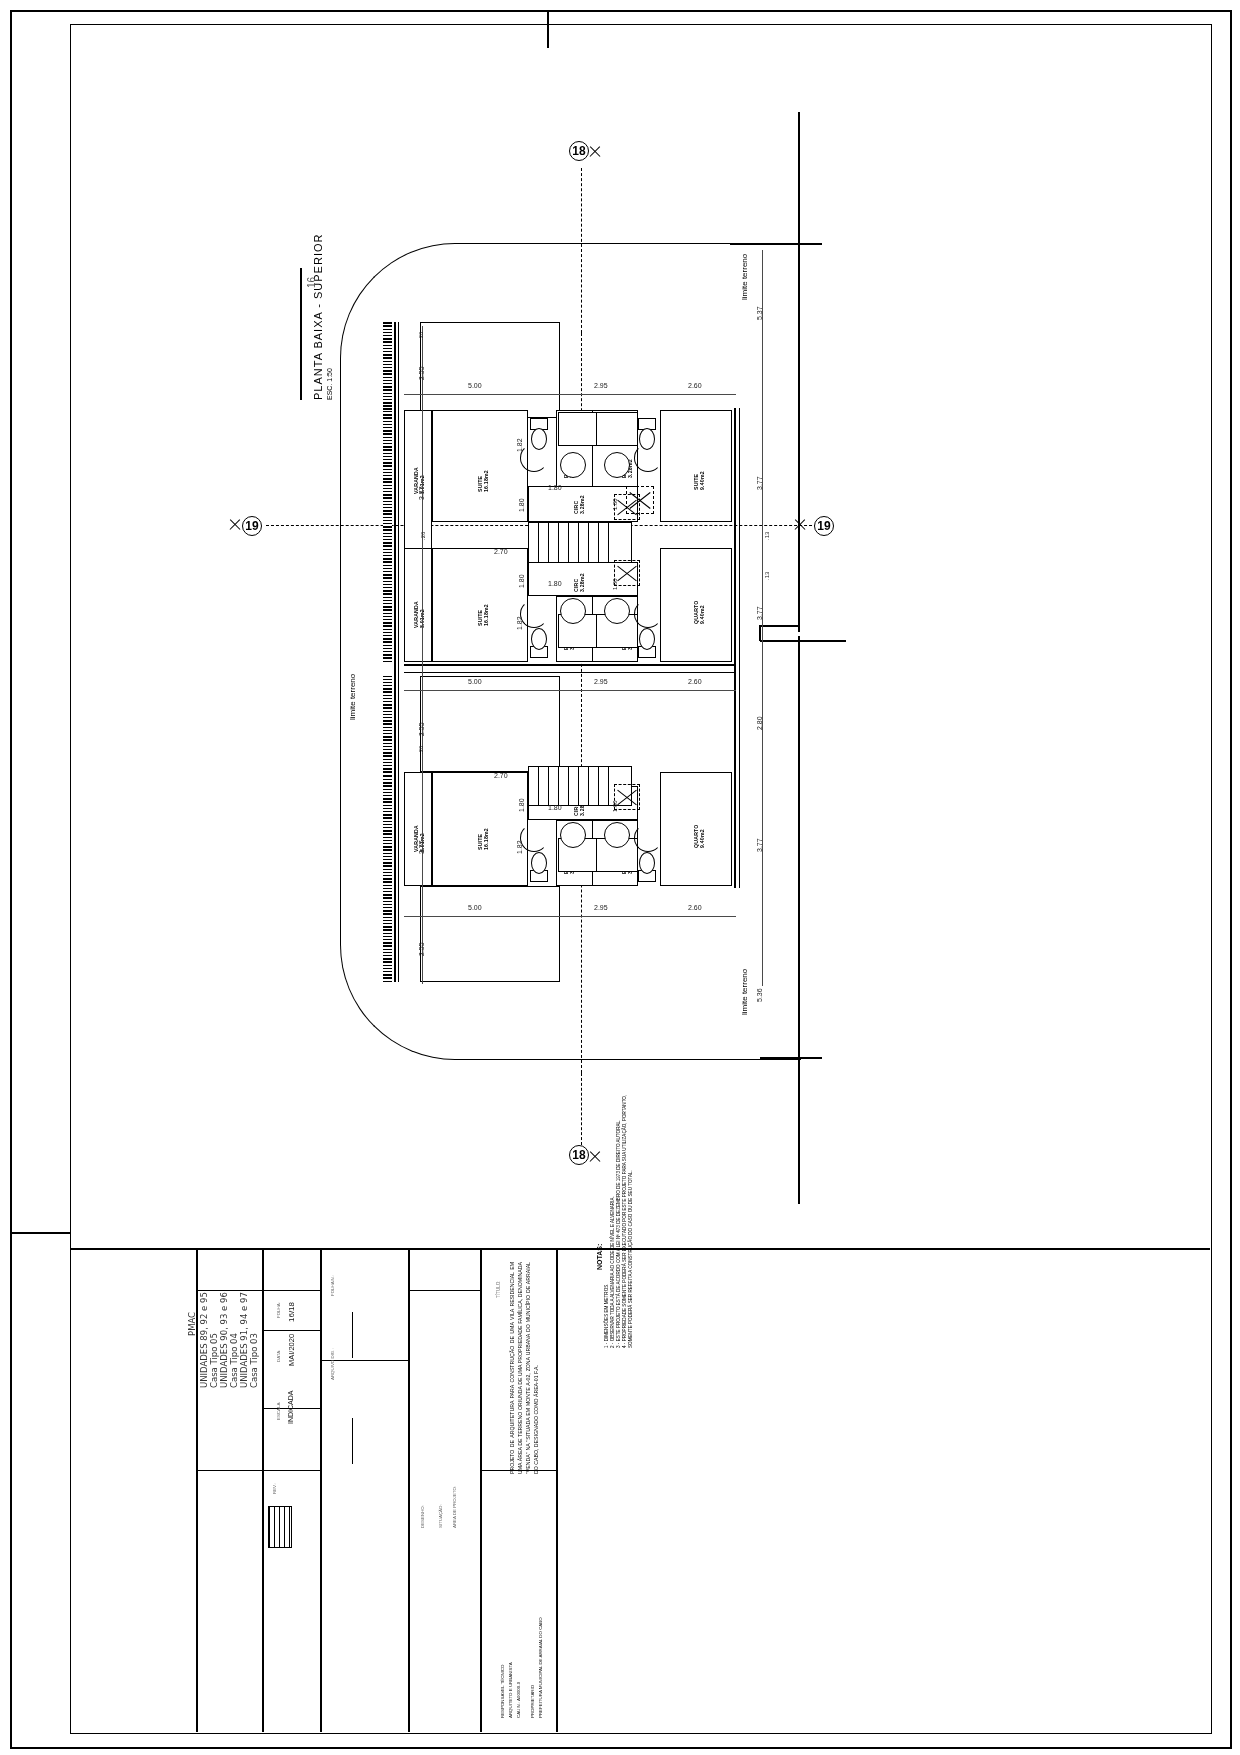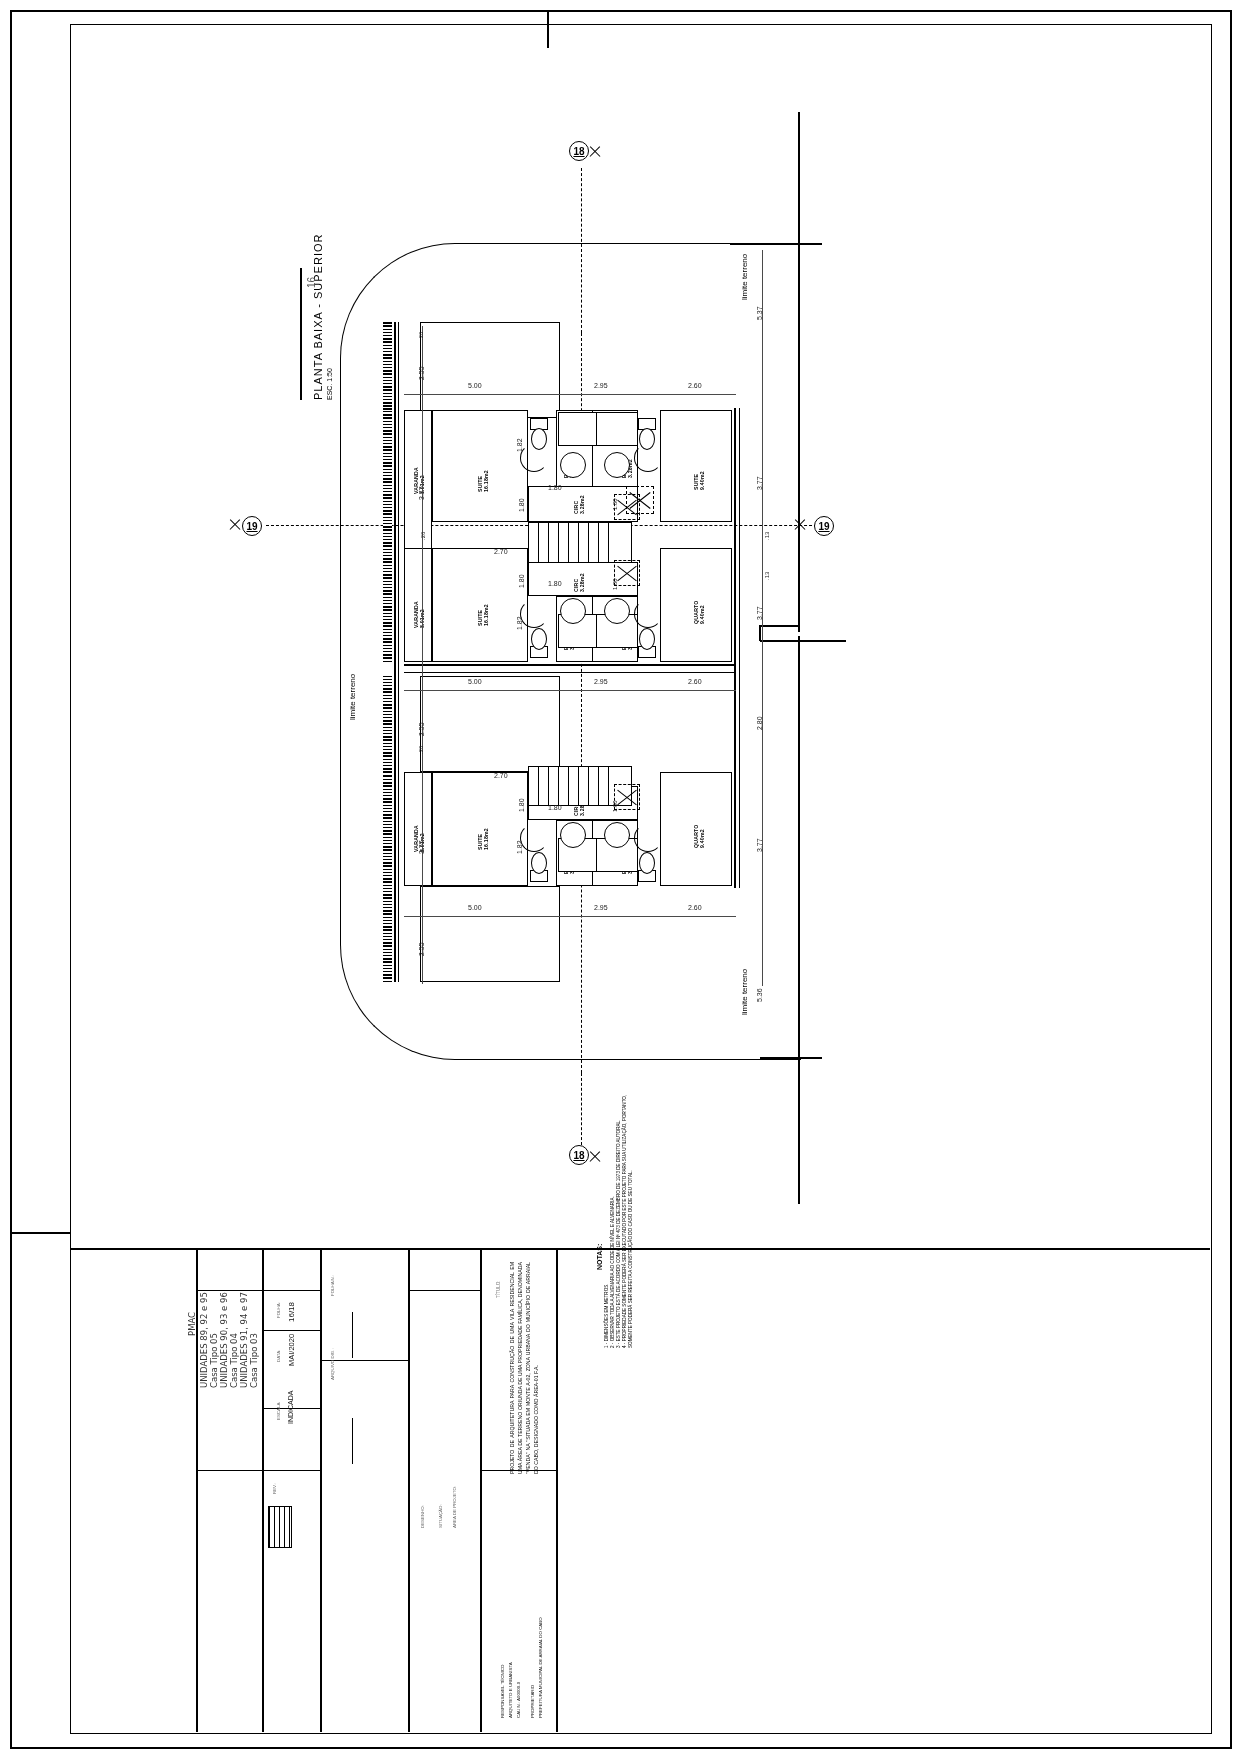--- a/index.html
+++ b/index.html
@@ -16,21 +16,21 @@
   .rmlabel{position:absolute;transform-origin:0 0;transform:rotate(-90deg);
            font-size:5.2px;font-weight:bold;line-height:1.15;white-space:nowrap;letter-spacing:.2px;}
   .dim{position:absolute;transform-origin:0 0;transform:rotate(-90deg);
        font-size:7px;white-space:nowrap;color:#222;}
   .dimh{position:absolute;font-size:7px;white-space:nowrap;color:#222;}
   .dimline{position:absolute;background:#4a4a4a;height:1px;}
   .dimlinev{position:absolute;background:#4a4a4a;width:1px;}
   
   .bubble{position:absolute;width:18px;height:18px;border:1.4px solid #000;border-radius:50%;
           background:#fff;display:flex;align-items:center;justify-content:center;
-          font-size:10px;font-weight:bold;text-decoration:underline;}
+          font-size:12px;font-weight:bold;}
   .xmark{position:absolute;width:14px;height:14px;}
   .xmark:before,.xmark:after{content:"";position:absolute;left:0;top:6px;width:14px;height:1.4px;background:#000;}
   .xmark:before{transform:rotate(45deg);} .xmark:after{transform:rotate(-45deg);}
   
   .rot{position:absolute;transform-origin:0 0;transform:rotate(-90deg);white-space:nowrap;}
   .rot-note{position:absolute;transform-origin:0 0;transform:rotate(-90deg);
             white-space:pre;font-size:4.6px;line-height:1.35;}
   
   .tb-line{position:absolute;background:#000;}
   .tb-txt{position:absolute;transform-origin:0 0;transform:rotate(-90deg);

